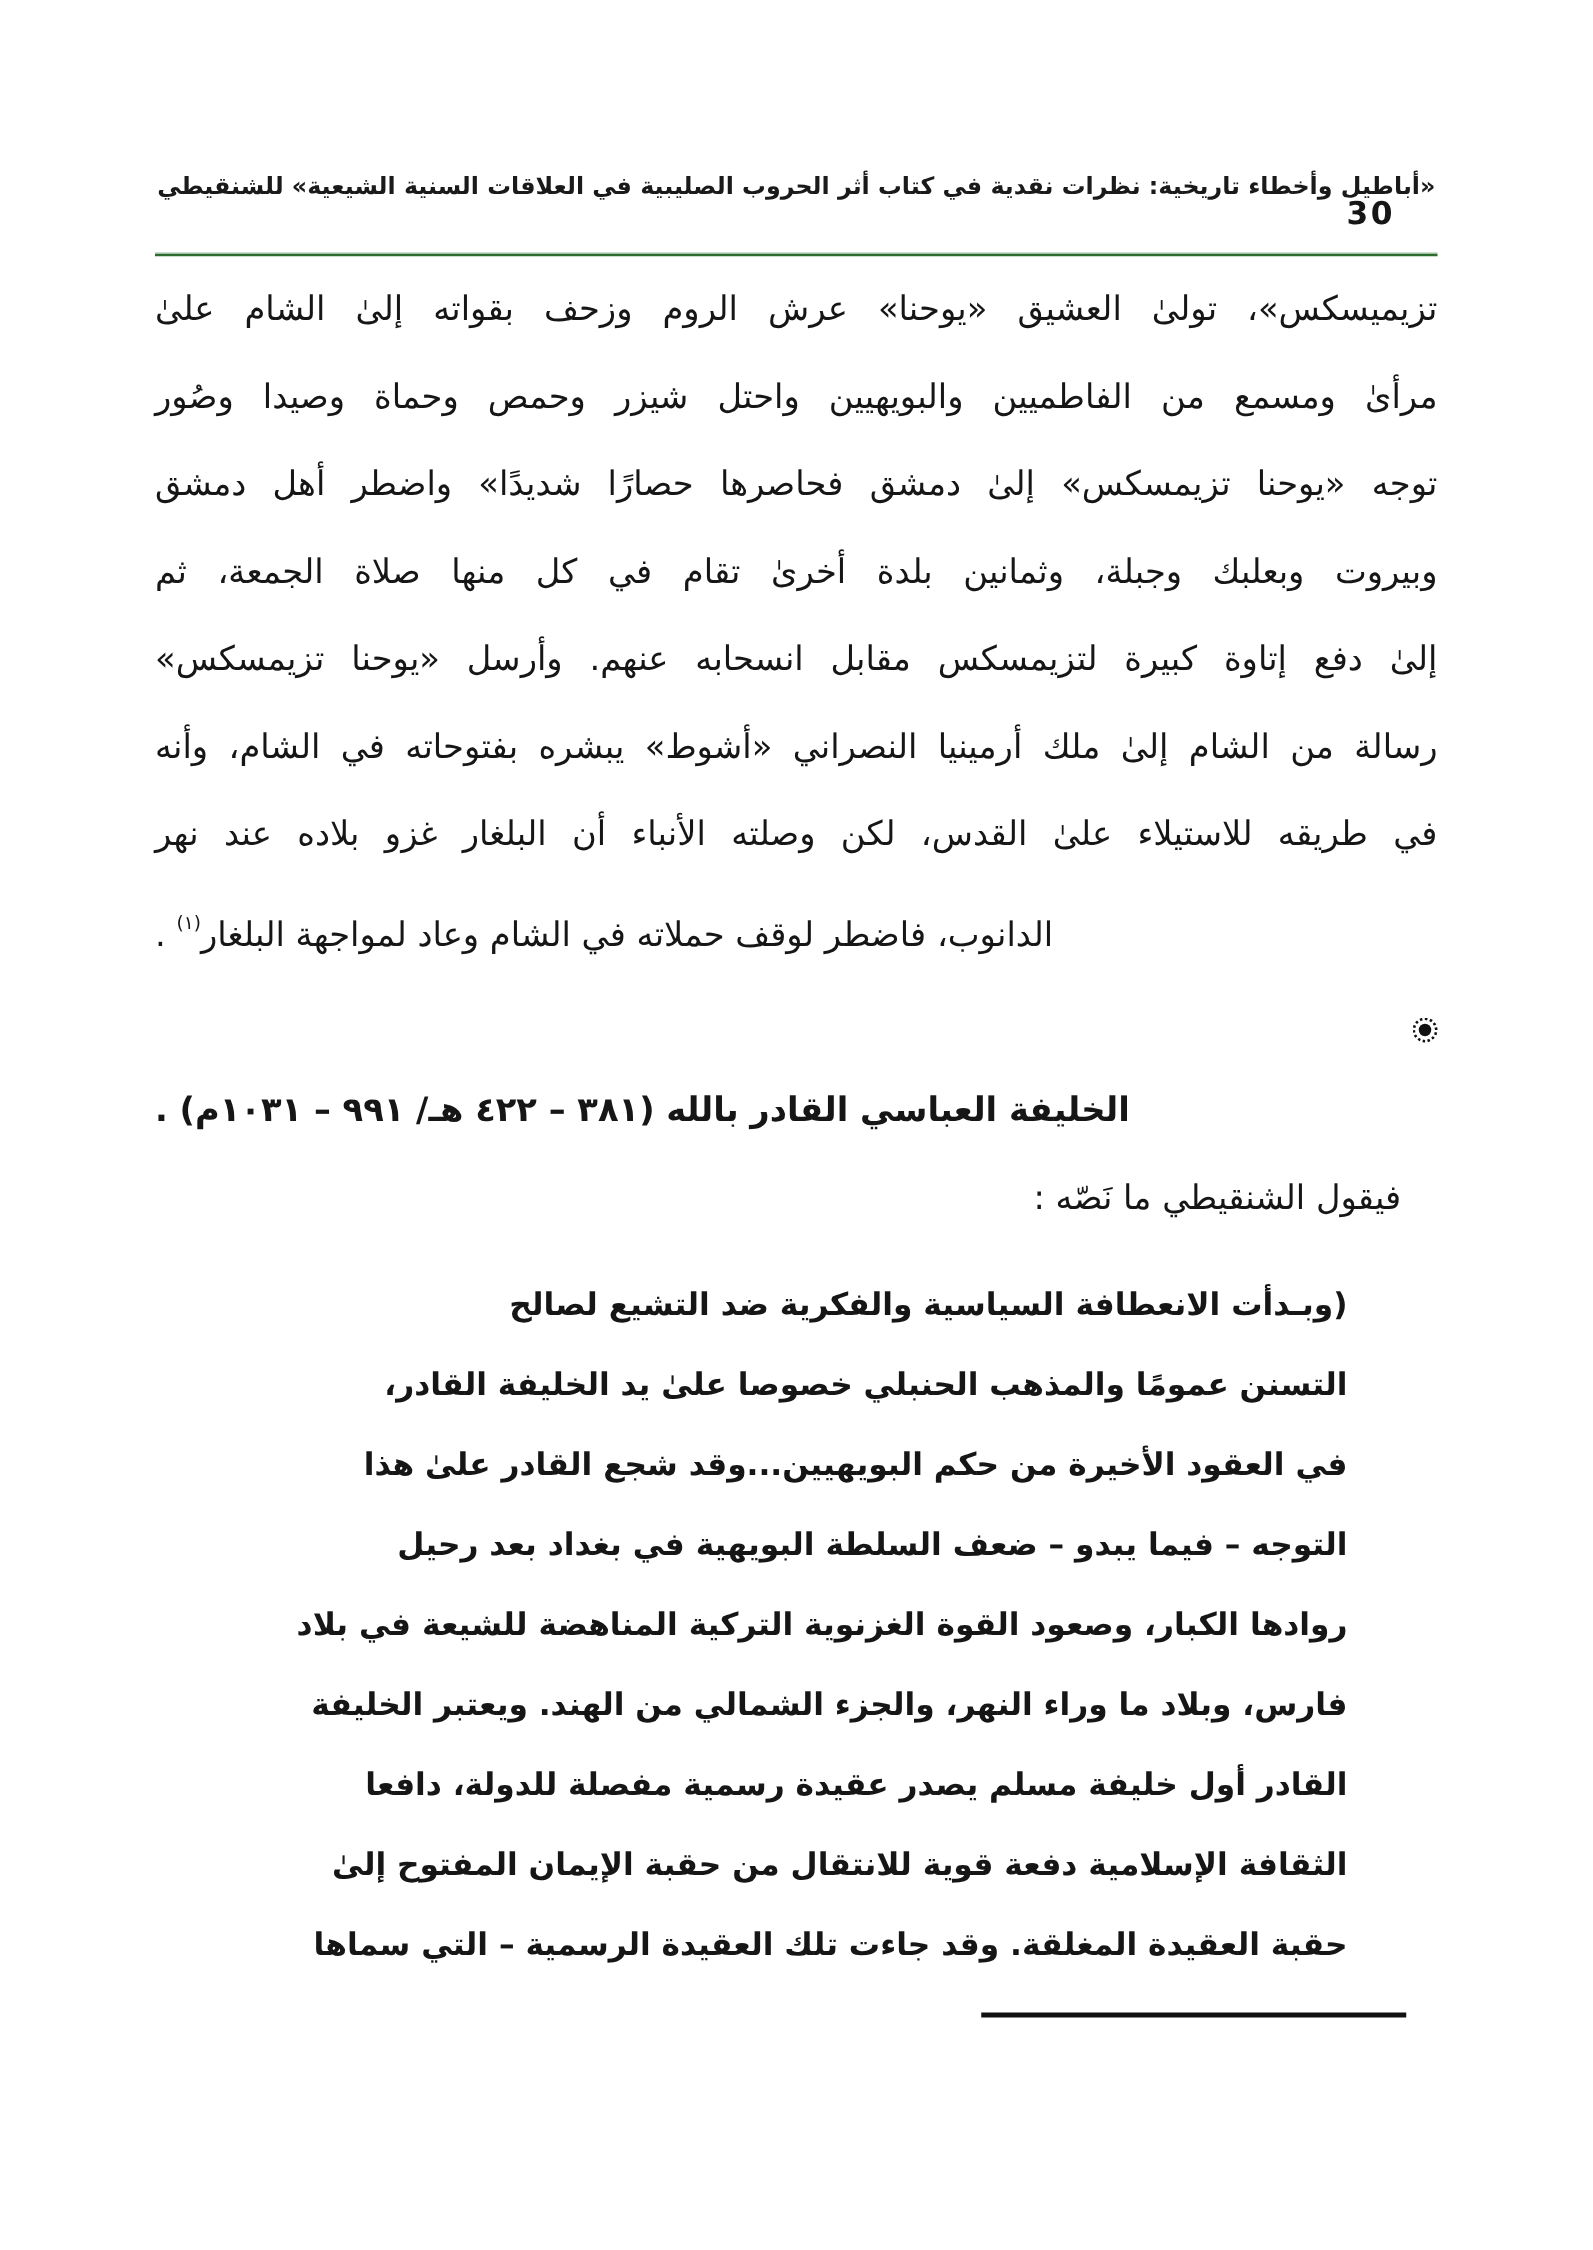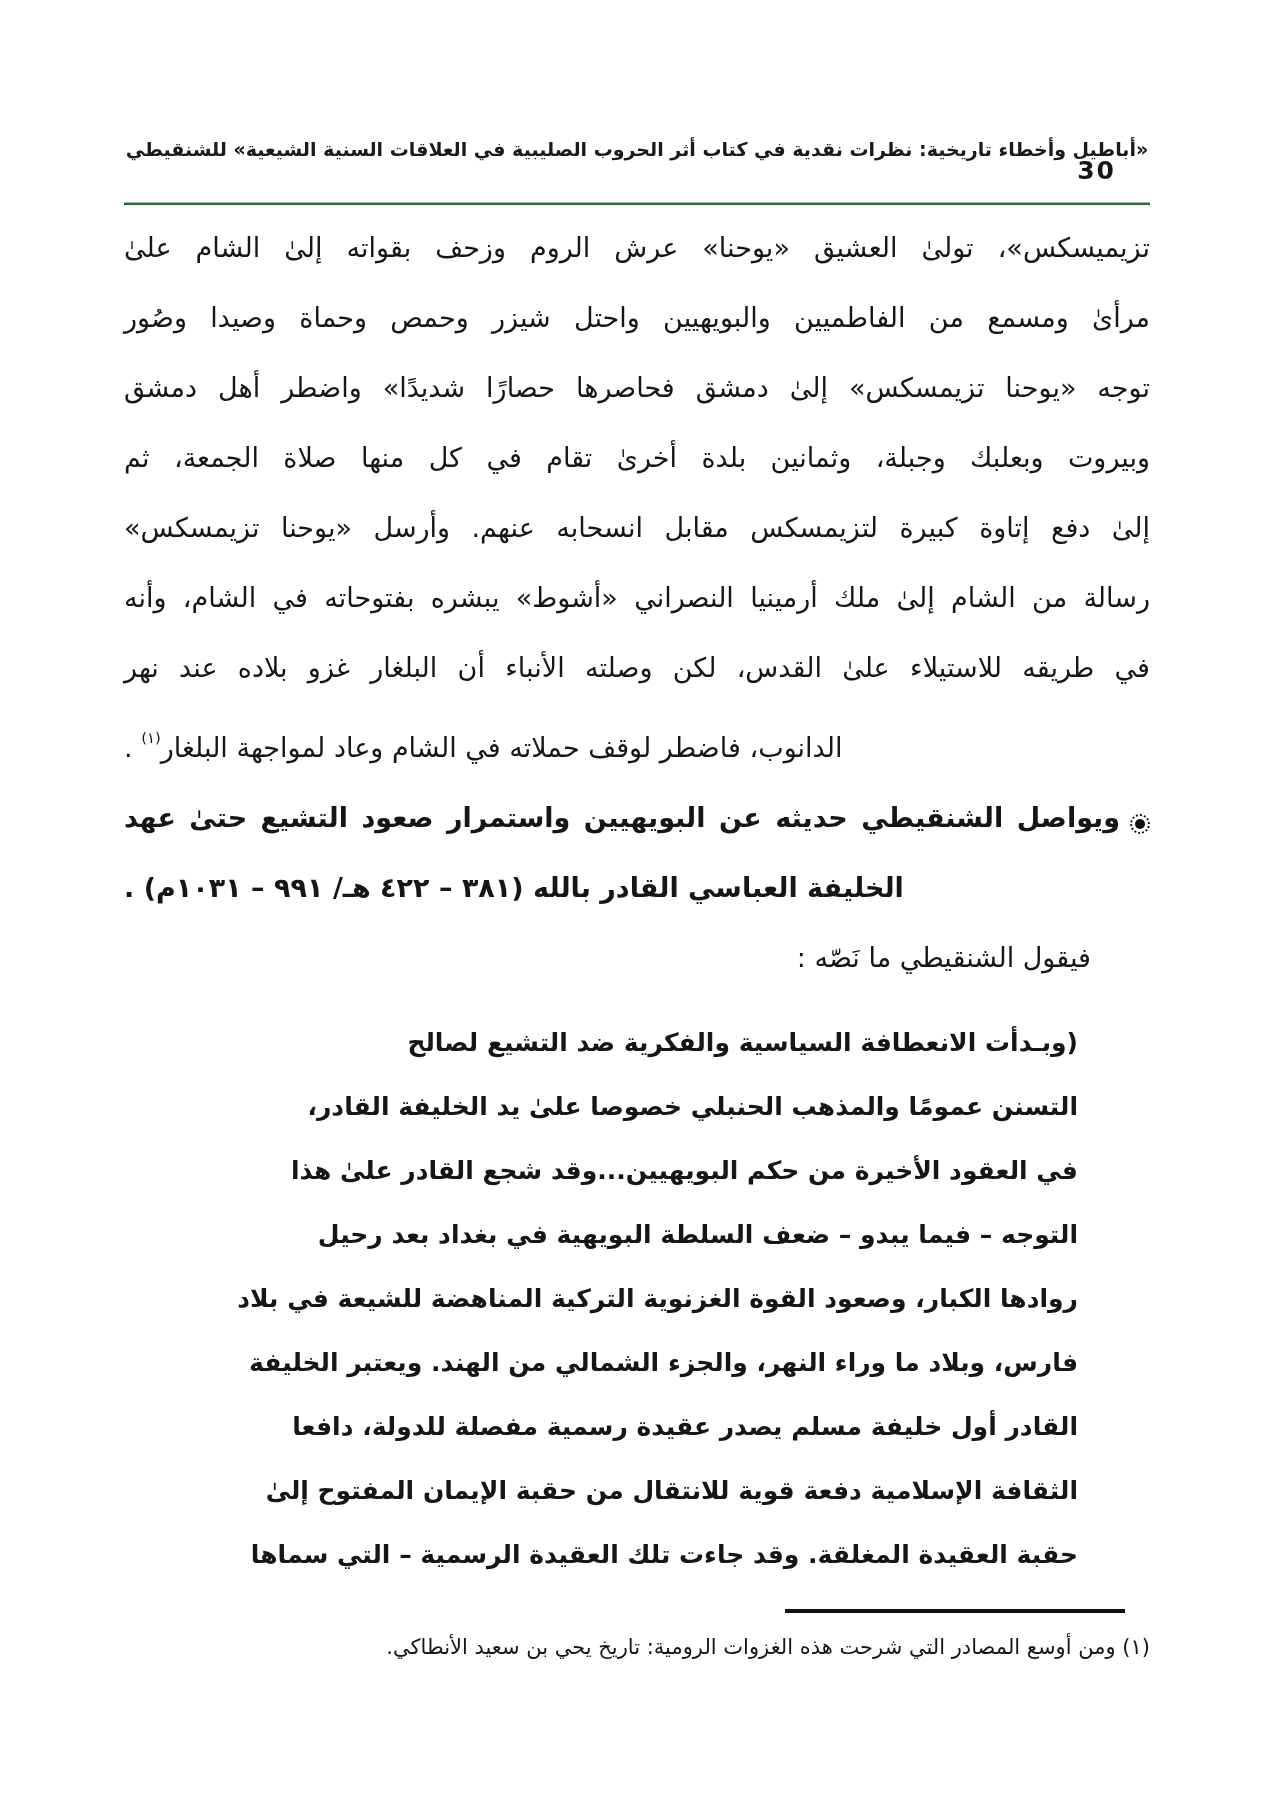--- a/index.html
+++ b/index.html
@@ -41,21 +41,21 @@
     display:inline-flex;align-items:center;justify-content:center;
     width:20px;height:20px;margin-left:10px;
     border:2px dotted #111;border-radius:50%;
     vertical-align:-2px;box-sizing:border-box;
   }
   .bullet-icon::before{
     content:"";display:block;width:10px;height:10px;
     background:#111;border-radius:50%;
   }
   
-  .intro{font-size:27px;line-height:70px;text-align:right;margin-right:59px;}
+  .intro{font-size:27px;line-height:70px;text-align:right;margin-right:29px;}
   
   .quote{
     margin:18px 72px 0 80px;
     font-size:25px;font-weight:700;line-height:64px;
     text-align:right;
   }
   .quote .qline{text-align:right;}
   
   .footnote-rule{
     width:340px;height:4px;background:#111;border:0;
@@ -81,36 +81,35 @@
     <div class="jline">مرأىٰ ومسمع من الفاطميين والبويهيين واحتل شيزر وحمص وحماة وصيدا وصُور</div>
     <div class="jline">توجه «يوحنا تزيمسكس» إلىٰ دمشق فحاصرها حصارًا شديدًا» واضطر أهل دمشق</div>
     <div class="jline">وبيروت وبعلبك وجبلة، وثمانين بلدة أخرىٰ تقام في كل منها صلاة الجمعة، ثم</div>
     <div class="jline">إلىٰ دفع إتاوة كبيرة لتزيمسكس مقابل انسحابه عنهم. وأرسل «يوحنا تزيمسكس»</div>
     <div class="jline">رسالة من الشام إلىٰ ملك أرمينيا النصراني «أشوط» يبشره بفتوحاته في الشام، وأنه</div>
     <div class="jline">في طريقه للاستيلاء علىٰ القدس، لكن وصلته الأنباء أن البلغار غزو بلاده عند نهر</div>
     <div class="rline"><span>الدانوب، فاضطر لوقف حملاته في الشام وعاد لمواجهة البلغار</span><sup class="fnref">(١)</sup><span> .</span></div>
   </section>
 
   <section class="commentary">
-    <div class="jline"><span class="bullet-icon"></span><span>ويواصل الشنقيطي حديثه عن البويهيين واستمرار صعود التشيع حتىٰ عهد</span></div>
+    <div class="jline"><span class="bullet-icon"></span></div>
     <div class="rline">الخليفة العباسي القادر بالله (٣٨١ – ٤٢٢ هـ/ ٩٩١ – ١٠٣١م) .</div>
   </section>
 
   <div class="intro">فيقول الشنقيطي ما نَصّه :</div>
 
   <blockquote class="quote" style="margin-top:18px;">
     <div class="qline">(وبـدأت الانعطافة السياسية والفكرية ضد التشيع لصالح</div>
     <div class="qline">التسنن عمومًا والمذهب الحنبلي خصوصا علىٰ يد الخليفة القادر،</div>
     <div class="qline">في العقود الأخيرة من حكم البويهيين...وقد شجع القادر علىٰ هذا</div>
     <div class="qline">التوجه – فيما يبدو – ضعف السلطة البويهية في بغداد بعد رحيل</div>
     <div class="qline">روادها الكبار، وصعود القوة الغزنوية التركية المناهضة للشيعة في بلاد</div>
     <div class="qline">فارس، وبلاد ما وراء النهر، والجزء الشمالي من الهند. ويعتبر الخليفة</div>
     <div class="qline">القادر أول خليفة مسلم يصدر عقيدة رسمية مفصلة للدولة، دافعا</div>
     <div class="qline">الثقافة الإسلامية دفعة قوية للانتقال من حقبة الإيمان المفتوح إلىٰ</div>
     <div class="qline">حقبة العقيدة المغلقة. وقد جاءت تلك العقيدة الرسمية – التي سماها</div>
   </blockquote>
 
   <footer>
     <div class="footnote-rule"></div>
-    <div class="footnote"><span>(١)</span><span> ومن أوسع المصادر التي شرحت هذه الغزوات الرومية: تاريخ يحي بن سعيد الأنطاكي.</span></div>
   </footer>
 
 </div>
 
 </body></html>

